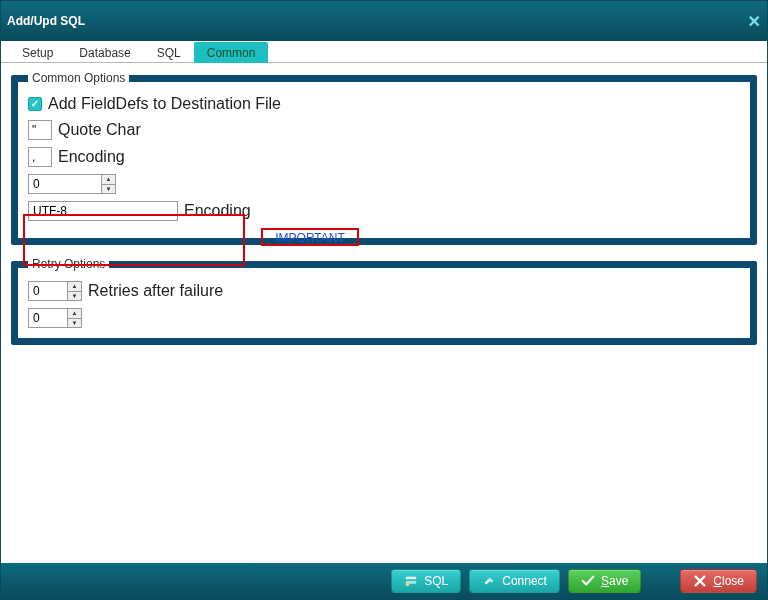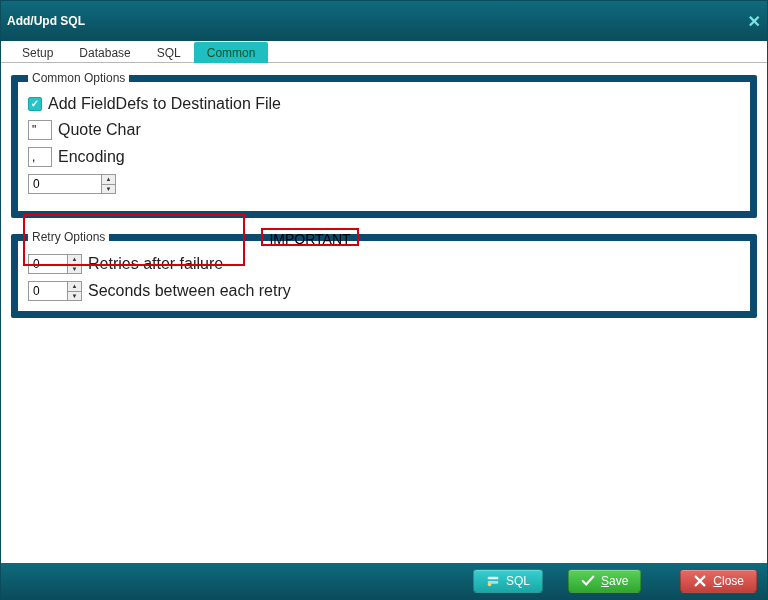--- a/index.html
+++ b/index.html
@@ -137,21 +137,21 @@
 
   .label { color: #222; font-size: 16px; text-align: center; }
 
   .highlight-box {
     position: absolute;
     border: 2px solid #d4000a;
     pointer-events: none;
   }
   .highlight-1 { left: 22px; top: 151px; width: 222px; height: 52px; }
   .highlight-2 { left: 260px; top: 165px; width: 98px; height: 18px; text-align: center; }
-  .highlight-2 span { color: #000000; font-size: 14px; position: relative; top: 1px; }
+  .highlight-2 span { color: #1d4ed8; font-size: 12px; position: relative; top: 1px; }
 
   .footer {
     height: 36px;
     background: linear-gradient(#0f6a7d, #0a4c5c);
     display: flex; align-items: center; justify-content: flex-end;
     gap: 8px;
     padding: 0 10px;
   }
   .btn {
     height: 24px;
@@ -159,21 +159,21 @@
     border: 1px solid rgba(0,0,0,0.25);
     border-radius: 4px;
     color: #fff;
     font-size: 12px;
     display: inline-flex; align-items: center; gap: 6px;
     cursor: pointer;
     box-shadow: inset 0 1px 0 rgba(255,255,255,0.25);
   }
   .btn .u { text-decoration: underline; }
   .btn.teal { background: linear-gradient(#36cfcf, #1aa6a6); }
-  .btn.green { background: linear-gradient(#5bcf5b, #2fa82f); margin-left: 17px; }
+  .btn.green { background: linear-gradient(#5bcf5b, #2fa82f); }
   .btn.red { background: linear-gradient(#e76a64, #c3403a); margin-left: 31px; }
   .btn svg { width: 14px; height: 14px; }
 </style>
 </head>
 <body>
 
 <div class="window">
 
   <div class="titlebar">
     <span>Add/Upd SQL</span>
@@ -211,20 +211,24 @@
         <span class="spinner">
           <input style="width: 72px;" value="0">
           <span class="spin-btns">
             <div>▲</div>
             <div>▼</div>
           </span>
         </span>
       </div>
 
 
+      <div class="row">
+        <input class="med-input" value="UTF-8" style="">
+        <span class="label">Encoding</span>
+      </div>
 
     </fieldset>
 
     <fieldset>
       <legend>Retry Options</legend>
 
       <div class="row">
         <span class="spinner">
           <input style="width: 38px;" value="0">
           <span class="spin-btns">
@@ -236,40 +240,46 @@
       </div>
 
       <div class="row" style="margin-bottom:0">
         <span class="spinner">
           <input style="width: 38px;" value="0">
           <span class="spin-btns">
             <div>▲</div>
             <div>▼</div>
           </span>
         </span>
-        <span class="label">Seconds between each retry</span>
       </div>
     </fieldset>
 
     <div class="highlight-box highlight-1"></div>
     <div class="highlight-box highlight-2">
       <span>IMPORTANT</span>
     </div>
 
   </div>
 
   <div class="footer">
     <div class="btn teal">
       <svg viewBox="0 0 16 16">
           <rect x="2" y="3" width="12" height="3" rx="1" fill="#fff" opacity="0.9"></rect>
           <rect x="2" y="8" width="12" height="3" rx="1" fill="#fff" opacity="0.6"></rect>
           <circle cx="4" cy="12" r="2" fill="#ffd966"></circle>
         </svg>
       <span>SQL</span>
     </div>
+    <div class="btn teal">
+      <svg viewBox="0 0 16 16">
+          <path d="M3 10 L7 6 L9 8 L5 12 Z" fill="#fff"></path>
+          <path d="M9 4 L13 8 L11 10 L7 6 Z" fill="#fff" opacity="0.7"></path>
+        </svg>
+      <span>Connect</span>
+    </div>
     <div class="btn green">
       <svg viewBox="0 0 16 16">
           <path d="M2 8 L6 12 L14 3" stroke="#fff" stroke-width="2.5" fill="none" stroke-linecap="round"></path>
         </svg>
       <span><span class="u">S</span><span>ave</span></span>
     </div>
     <div class="btn red">
       <svg viewBox="0 0 16 16">
           <path d="M3 3 L13 13 M13 3 L3 13" stroke="#fff" stroke-width="2.5" stroke-linecap="round"></path>
         </svg>

